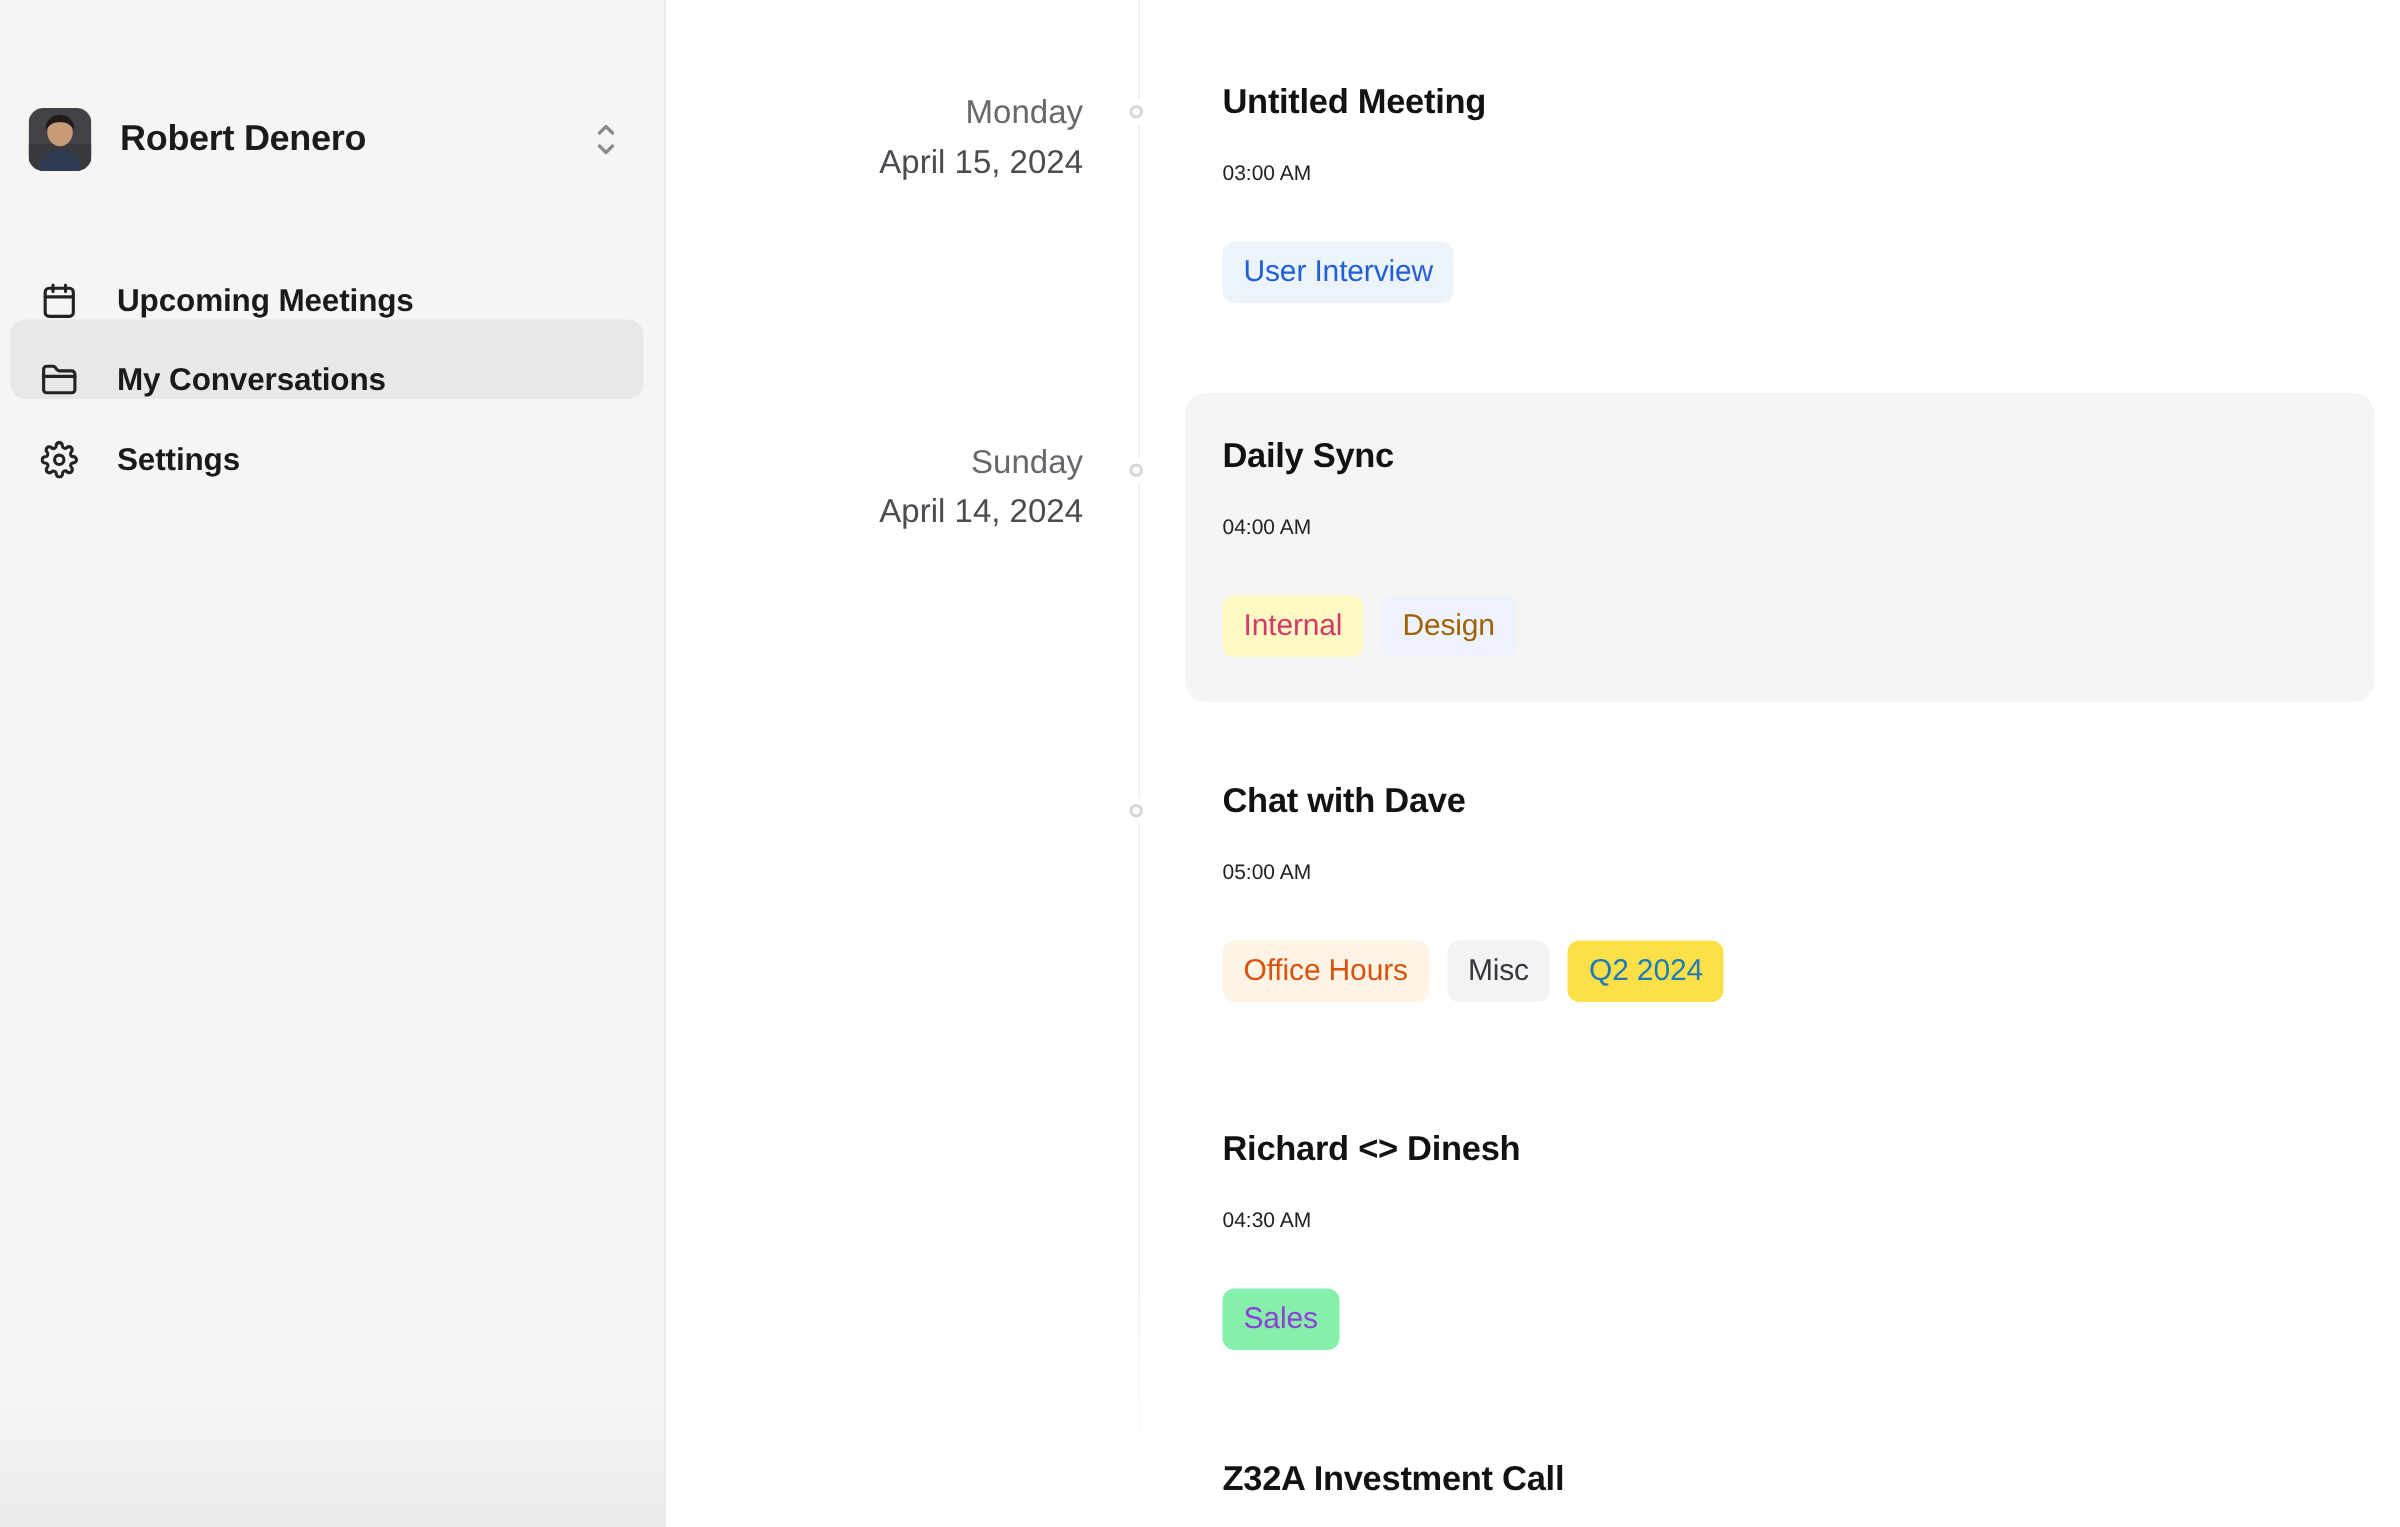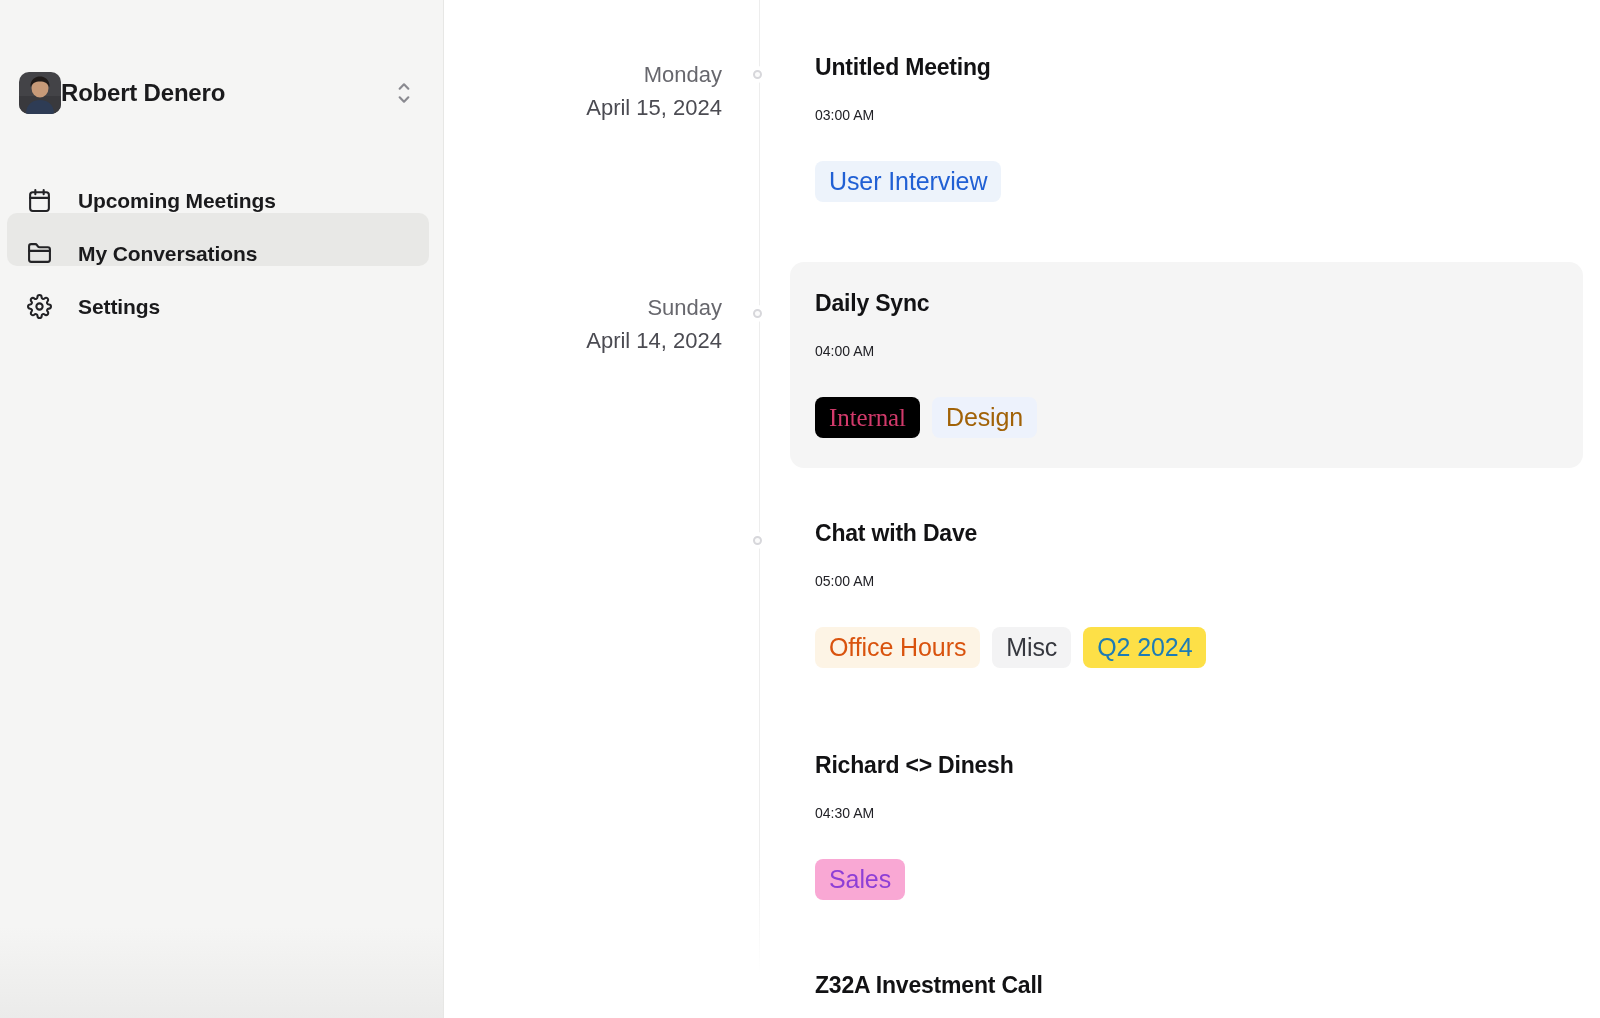--- a/index.html
+++ b/index.html
@@ -8,21 +8,21 @@
   .app { display:flex; width:1600px; height:1018px; }
 
   
   .sidebar { position:relative; width:444px; flex:0 0 444px;
              background:linear-gradient(180deg,#f5f5f4 0%,#f5f5f4 91%,#ebebea 100%);
              border-right:1px solid #e7e7e5; }
   .profile { position:absolute; top:72px; left:19px; right:30px;
              display:flex; align-items:center; cursor:default; }
   .avatar { width:42px; height:42px; border-radius:10px; overflow:hidden; flex:0 0 42px; }
   .avatar svg { display:block; }
-  .profile-name { font-size:24px; font-weight:700; color:#1b1b1d;
+  .profile-name { margin-left:19px; font-size:24px; font-weight:700; color:#1b1b1d;
                   letter-spacing:-0.2px; flex:1; }
   .chevrons { width:18px; height:26px; color:#8a8a90; flex:0 0 18px; }
 
   .nav { position:absolute; top:160px; left:7px; right:14px; }
   .nav-item { display:flex; align-items:flex-end; height:53px; padding-left:20px;
               border-radius:10px; }
   .nav-item.active { background:#e8e8e6; }
   .nav-icon { width:25px; height:25px; color:#232326; flex:0 0 25px; }
   .nav-icon svg { display:block; width:25px; height:25px; }
   .nav-label { margin-left:26px; font-size:21px; font-weight:600; color:#1a1a1c;
@@ -40,21 +40,21 @@
   .day0 { top:58px; }  .dot0 { top:70px; }
   .day1 { top:291px; } .dot1 { top:309px; }
   .day2 { top:524px; } .dot2 { top:536px; }
 
   .entry { position:absolute; left:371px; cursor:default; }
   .entry-title { font-size:23px; font-weight:700; color:#121214; line-height:30px;
                  letter-spacing:-0.2px; }
   .entry-time { margin-top:20px; font-size:14px; color:#212126; line-height:27px; }
   .tags { margin-top:32px; display:flex; gap:12px; }
   .tag { display:inline-flex; align-items:center; padding:8px 14px; border-radius:8px;
-         font-size:25px; font-weight:500; line-height:25px; letter-spacing:-0.1px; }
+         font-size:20px; font-weight:500; line-height:25px; letter-spacing:-0.1px; }
 
   .e0 { top:52px; }
   .e1 { top:262px; left:346px; width:793px; height:206px; background:#f5f5f5;
         border-radius:14px; padding:26px 0 0 25px; }
   .e2 { top:518px; }
   .e3 { top:750px; }
   .e4 { top:970px; }
 </style>
 </head>
 <body>
@@ -140,40 +140,40 @@
       <div class="entry-time">03:00 AM</div>
       <div class="tags">
         <span class="tag" style="color: rgb(33, 96, 212); background: rgb(237, 243, 251);">User Interview</span>
       </div>
     </article>
 
     <article class="entry e1">
       <h2 class="entry-title">Daily Sync</h2>
       <div class="entry-time">04:00 AM</div>
       <div class="tags">
-        <span class="tag" style="color: rgb(210, 58, 107); background: #000000; font-family: Liberation Serif, serif;">Internal</span>
+        <span class="tag" style="color: rgb(210, 58, 107); background: #fef9c3;">Internal</span>
         <span class="tag" style="color: #a16207; background: rgb(237, 242, 252);">Design</span>
       </div>
     </article>
 
     <article class="entry e2">
       <h2 class="entry-title">Chat with Dave</h2>
       <div class="entry-time">05:00 AM</div>
       <div class="tags">
         <span class="tag" style="color: rgb(217, 83, 14); background: rgb(253, 244, 229);">Office Hours</span>
         <span class="tag" style="color: rgb(54, 56, 63); background: rgb(243, 243, 244);">Misc</span>
         <span class="tag" style="color: rgb(29, 124, 182); background: #fde047;">Q2 2024</span>
       </div>
     </article>
 
     <article class="entry e3">
       <h2 class="entry-title">Richard &lt;&gt; Dinesh</h2>
       <div class="entry-time">04:30 AM</div>
       <div class="tags">
-        <span class="tag" style="color: rgb(142, 63, 214); background: #f9a8d4;">Sales</span>
+        <span class="tag" style="color: rgb(142, 63, 214); background: #86efac;">Sales</span>
       </div>
     </article>
 
     <article class="entry e4">
       <h2 class="entry-title">Z32A Investment Call</h2>
     </article>
 
   </main>
 </div>
 

